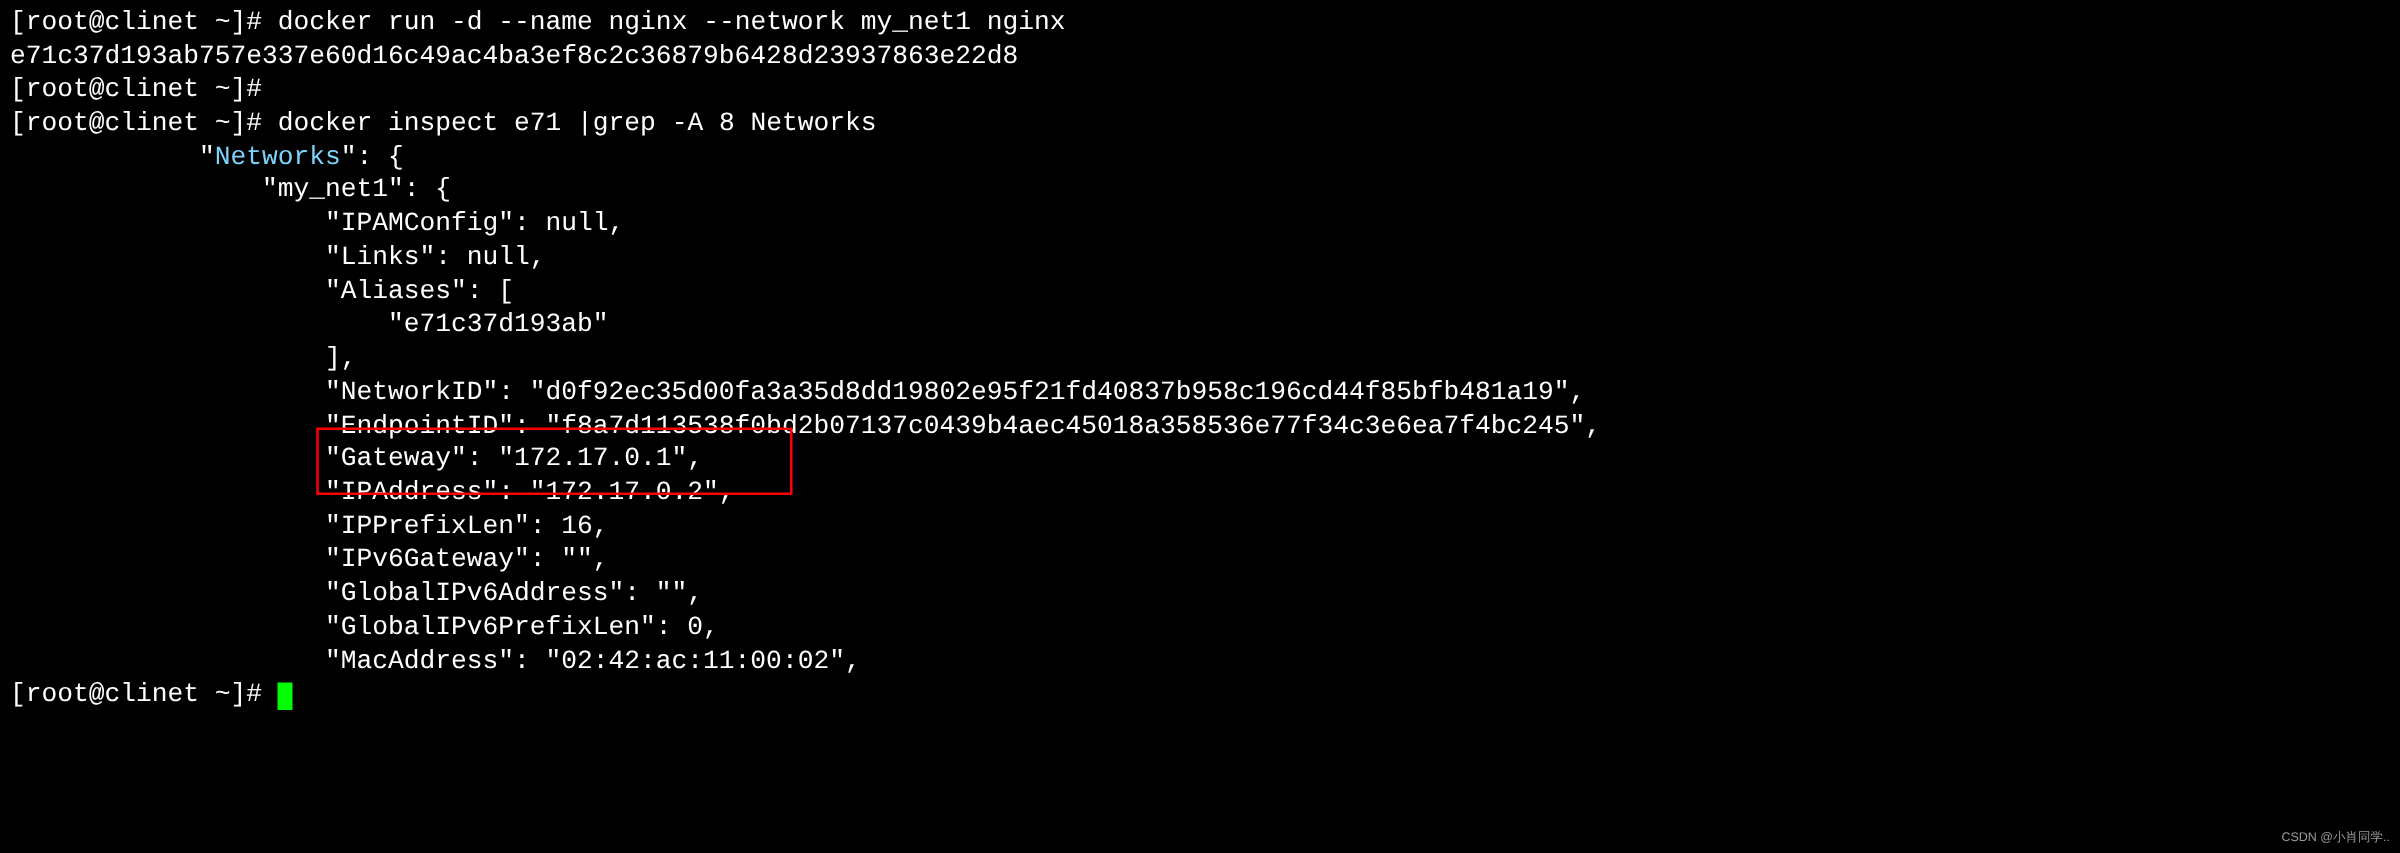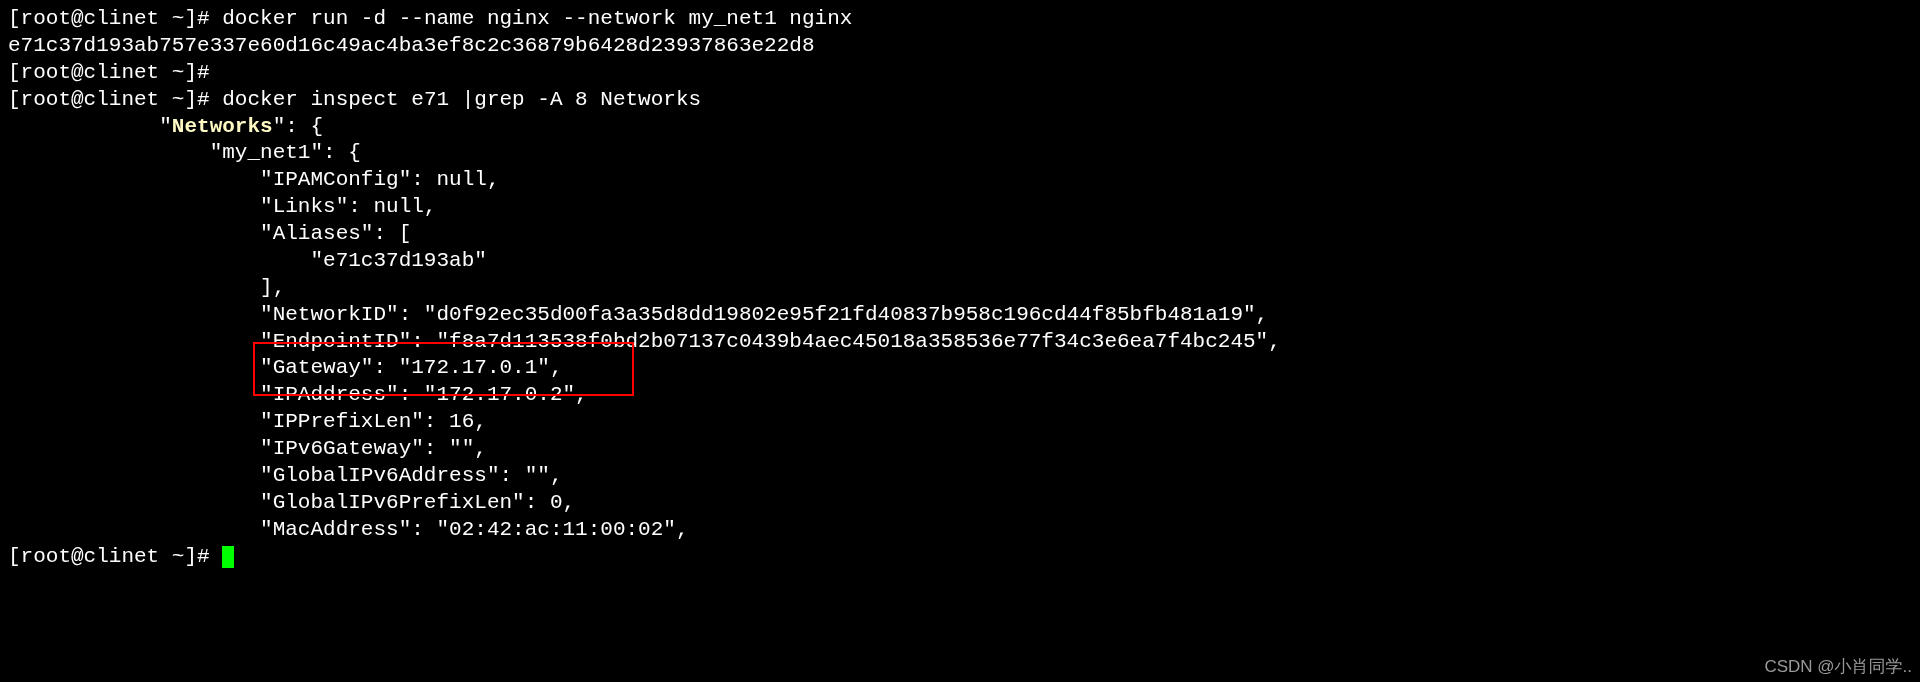--- a/index.html
+++ b/index.html
@@ -16,22 +16,22 @@
       padding: 6px 8px;
       width: 1920px;
       height: 682px;
       overflow: hidden;
       position: relative;
     }
     .terminal-line {
       white-space: pre;
     }
     .grep-highlight {
-      color: #fef9c3;
-      font-weight: bold;
+      color: #7dd3fc;
+      font-weight: normal;
     }
     .red-box {
       position: absolute;
       border: 2px solid #ff0000;
       width: 381px;
       height: 54px;
       left: 253px;
       top: 342px;
       pointer-events: none;
     }
@@ -40,21 +40,21 @@
       background-color: #00ff00;
       width: 12px;
       height: 22px;
       vertical-align: text-bottom;
     }
     .watermark {
       position: absolute;
       bottom: 4px;
       right: 8px;
       color: #9a9a9a;
-      font-size: 17px;
+      font-size: 10px;
       font-family: 'Microsoft YaHei', sans-serif;
     }
   </style>
 </head>
 <body>
 
 <div class="terminal-line"><span>[root@clinet ~]# </span><span>docker run -d --name nginx --network my_net1 nginx</span></div>
 <div class="terminal-line">e71c37d193ab757e337e60d16c49ac4ba3ef8c2c36879b6428d23937863e22d8</div>
 <div class="terminal-line">[root@clinet ~]# </div>
 <div class="terminal-line"><span>[root@clinet ~]# </span><span>docker inspect e71 |grep -A 8 Networks</span></div>

